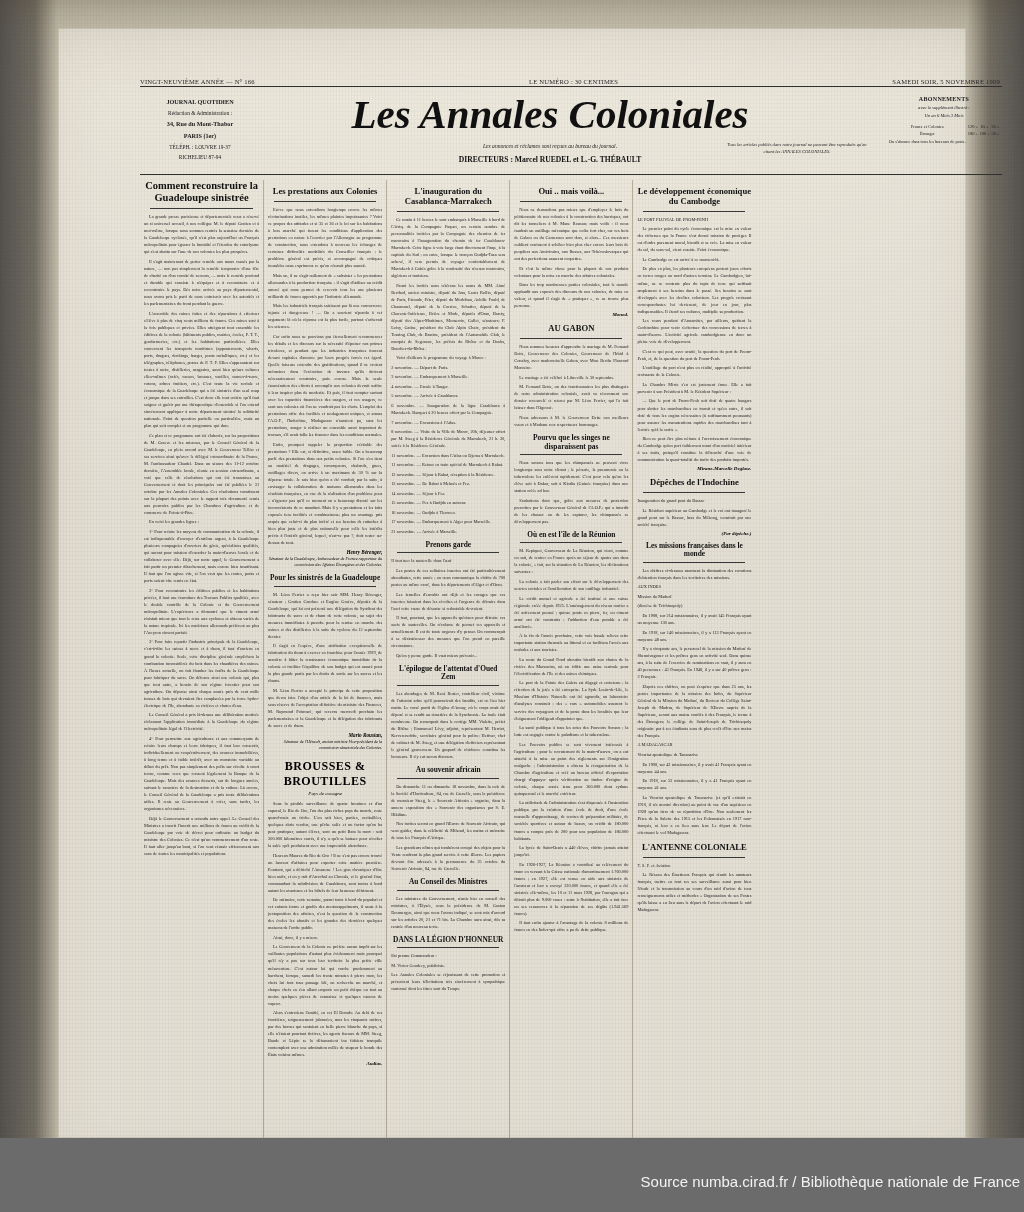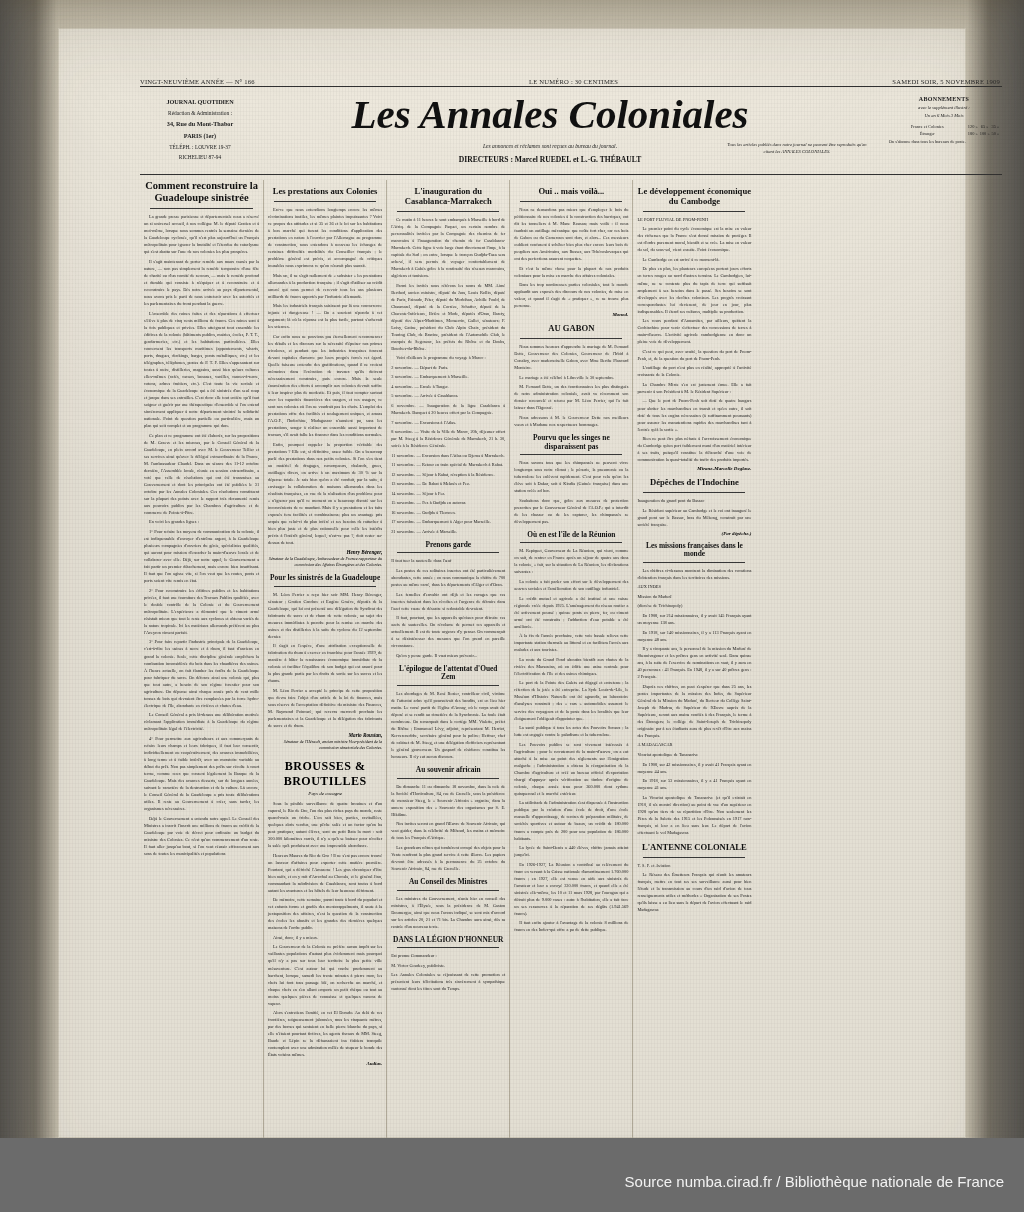--- a/index.html
+++ b/index.html
@@ -44,21 +44,21 @@
   .hrule{height:1px;background:#3a3a3a;margin:3px 6px 4px;}
   p.tx{font-size:4.35px;line-height:1.62;text-align:justify;margin:0 0 2.5px;text-indent:5px;color:#1d1d1d;
        word-spacing:.2px;}
   p.tx.noind{text-indent:0;}
   .sig{font-size:5px;font-style:italic;font-weight:bold;text-align:right;margin:3px 0 2px;}
   .sigsub{font-size:4.2px;font-style:italic;text-align:right;margin:0 0 4px;line-height:1.45;}
   .big{font-size:12px;font-weight:bold;text-align:center;margin:8px 0 2px;letter-spacing:.5px;}
   .centit{font-size:5px;font-style:italic;text-align:center;margin:2px 0 4px;}
   .byline{font-size:5.2px;font-weight:bold;font-style:italic;text-align:right;margin:2px 0 1px;}
   .src{position:absolute;left:0;bottom:0;width:1024px;height:74px;background:#6b6b6b;}
-  .srctx{position:absolute;right:20px;bottom:22px;font-family:"Liberation Sans",sans-serif;
+  .srctx{position:absolute;right:4px;bottom:22px;font-family:"Liberation Sans",sans-serif;
          font-size:15px;color:#f2f2f2;}
   .edge{position:absolute;left:0;top:0;width:58px;height:1212px;
         background:linear-gradient(90deg,#5f5f5f,#7a756a 60%,#cfc8b6);}
   .edge2{position:absolute;right:0;top:0;width:58px;height:1212px;
         background:linear-gradient(270deg,#5f5f5f,#7a756a 60%,#cfc8b6);}
   .bleed{position:absolute;left:58px;top:0;width:908px;height:28px;background:#cdc6b4;}
   .bleed2{position:absolute;left:58px;top:1138px;width:908px;height:74px;background:#cdc6b4;}
 </style>
 </head>
 <body>

